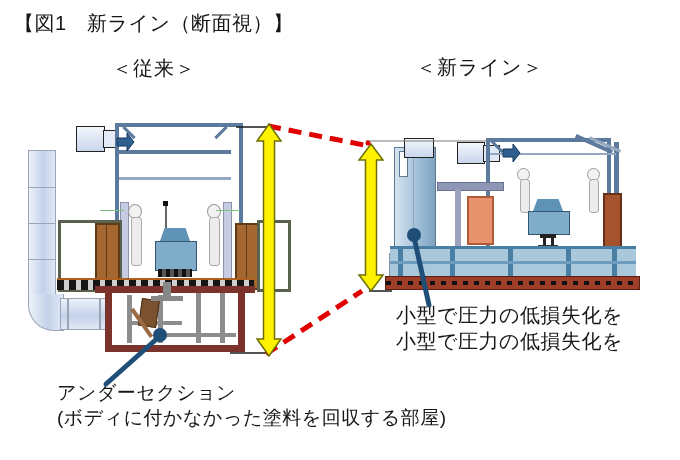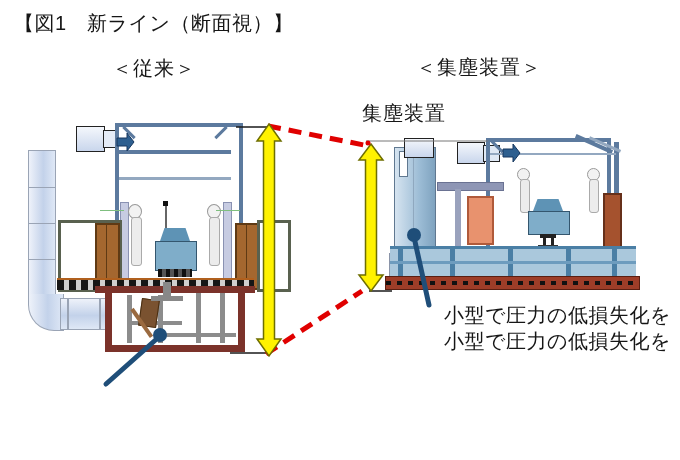--- a/index.html
+++ b/index.html
@@ -3,42 +3,45 @@
 <meta charset="utf-8">
 <style>
   html,body{margin:0;padding:0;background:#fff;}
   #canvas{position:relative;width:680px;height:460px;background:#ffffff;overflow:hidden;
           font-family:"Liberation Sans","DejaVu Sans",sans-serif;color:#111;}
   .abs{position:absolute;}
   .txt{position:absolute;white-space:nowrap;color:#161616;}
   .title{font-size:20px;letter-spacing:0.5px;font-weight:500;}
   .seclabel{font-size:20px;letter-spacing:1px;font-weight:400;}
   .anno{font-size:19px;line-height:25px;letter-spacing:0.5px;}
-  .anno2{font-size:20px;line-height:26px;letter-spacing:0.5px;margin-left:48px;}
+  .anno2{font-size:20px;line-height:26px;letter-spacing:0.5px;}
   .devlabel{font-size:20px;letter-spacing:1px;}
   
   .duct{background:linear-gradient(90deg,#eef2fa 0%,#c3d2ea 55%,#dfe8f6 100%);border:1px solid #9aa4b5;}
   .ductH{background:linear-gradient(180deg,#eef2fa 0%,#c3d2ea 55%,#dfe8f6 100%);border:1px solid #9aa4b5;}
   .fanbox{background:linear-gradient(180deg,#f4f7fc,#c9d6ec);border:1px solid #222;}
   .steel{background:#5c7a9e;}
   .steelLight{background:#93a8c0;}
   .brown{background:#a4672f;border:2px solid #5f3a14;}
   .olivefr{border:3px solid #59614f;}
   .gbeam{background:#8c8c8c;}
   svg{position:absolute;left:0;top:0;pointer-events:none;}
 </style>
 </head>
 <body>
 
 <div id="canvas">
 
   <div class="txt title" style="left:14px;top:10px;">【図1　新ライン（断面視）】</div>
   <div class="txt seclabel" style="left:112px;top:55px;font-family:Liberation Serif, serif;">＜従来＞</div>
-  <div class="txt seclabel" style="left:416px;top:54px;">＜集塵装置＞</div>
-  <div class="txt devlabel" style="left:362px;top:100px;">集塵装置</div>
+  <div class="txt seclabel" style="left:416px;top:54px;">＜新ライン＞</div>
+  <div class="txt anno" style="left:57px;top:380px;">
+    <div>アンダーセクション</div>
+    <div>(ボディに付かなかった塗料を回収する部屋)</div>
+  </div>
   <div class="txt anno2" style="left:396px;top:302px;">
     <div>小型で圧力の低損失化を</div>
     <div>小型で圧力の低損失化を</div>
   </div>
 
   <div class="abs duct" style="left:28px;top:150px;width:26px;height:144px;">
     <div class="abs" style="left:0;top:36px;width:100%;height:1px;background:#9aa4b5;"></div>
     <div class="abs" style="left:0;top:72px;width:100%;height:1px;background:#9aa4b5;"></div>
     <div class="abs" style="left:0;top:108px;width:100%;height:1px;background:#9aa4b5;"></div>
   </div>

